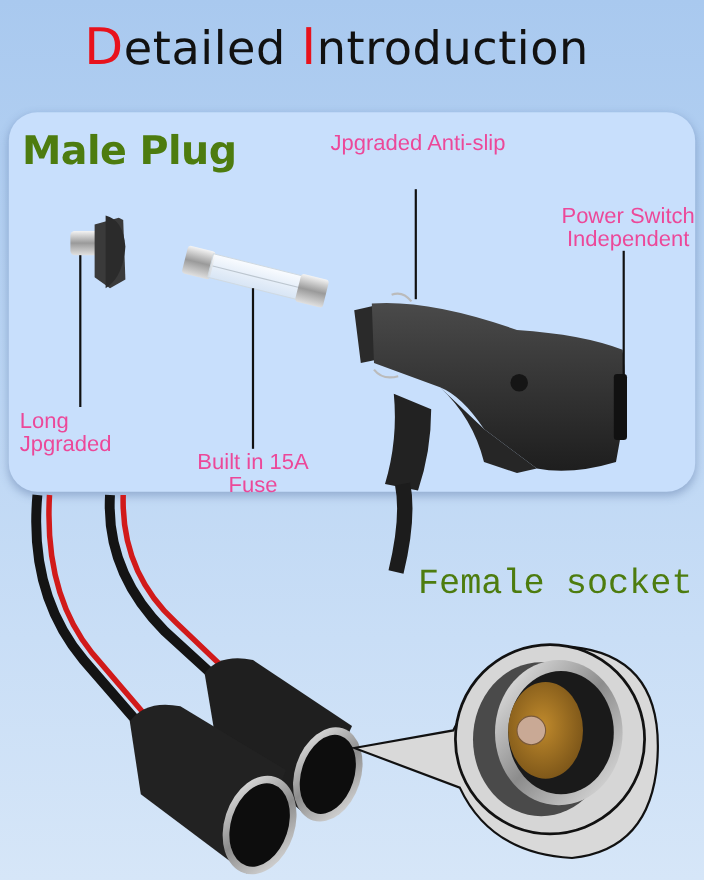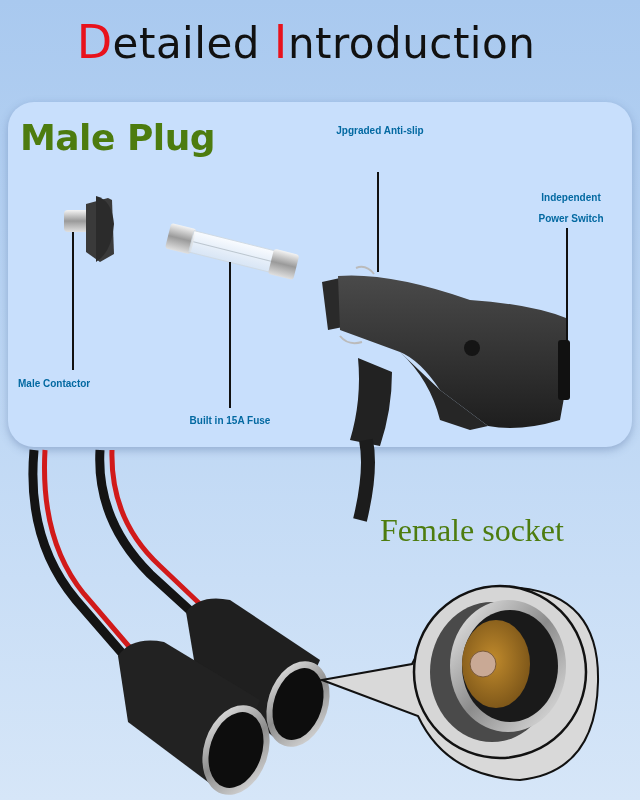--- a/index.html
+++ b/index.html
@@ -16,23 +16,23 @@
   .title .red { color: #e8121c; font-size: 46px; }
   .panel {
     position: absolute; left: 8px; top: 102px; width: 624px; height: 345px;
     background: #c8dffc; border-radius: 26px;
     box-shadow: 0 3px 8px rgba(60,90,140,0.35);
   }
   .section-title {
     position: absolute; font-family: "DejaVu Sans", sans-serif; color: #4d7c0f;
   }
   .male-title { left: 20px; top: 117px; font-size: 36px; font-weight: bold; letter-spacing: -0.5px; }
-  .female-title { left: 380px; top: 512px; font-size: 32px; font-family: Liberation Serif, serif; }
+  .female-title { left: 380px; top: 512px; font-size: 32px; font-family: Liberation Mono, monospace; }
   .label {
-    position: absolute; font-size: 10px; color: #0369a1; text-align: center; line-height: 21px; font-weight: bold;
+    position: absolute; font-size: 20px; color: #ec4899; text-align: center; line-height: 21px;
   }
   .leader { position: absolute; width: 1.5px; background: #111; }
   svg { position: absolute; left: 0; top: 0; }
 </style>
 </head>
 <body>
 
 <div class="title"><span class="red">D</span><span>etailed </span><span class="red">I</span><span>ntroduction</span></div>
 
 <div class="panel"></div>
@@ -119,26 +119,26 @@
     <circle cx="483" cy="664" r="13" fill="#c9a995" stroke="#7a5a3a" stroke-width="1"></circle>
   </g>
 </svg>
 
 <div class="leader" style="left:72px; top:232px; height:138px;"></div>
 <div class="leader" style="left:229px; top:262px; height:146px;"></div>
 <div class="leader" style="left:377px; top:172px; height:100px;"></div>
 <div class="leader" style="left:566px; top:228px; height:115px;"></div>
 
 <div class="label" style="left:18px; top:373px; width:120px; text-align:left;">
-  <span>Male Contactor</span>
+  <span>Long Jpgraded</span>
 </div>
 <div class="label" style="left:160px; top:410px; width:140px;">
   <span>Built in 15A Fuse</span>
 </div>
 <div class="label" style="left:300px; top:120px; width:160px;">
   <div>Jpgraded Anti-slip</div>
 </div>
 <div class="label" style="left:506px; top:187px; width:130px;">
+  <div>Power Switch</div>
   <div>Independent</div>
-  <div>Power Switch</div>
 </div>
 
 <div class="section-title female-title">Female socket</div>
 
 </body></html>

